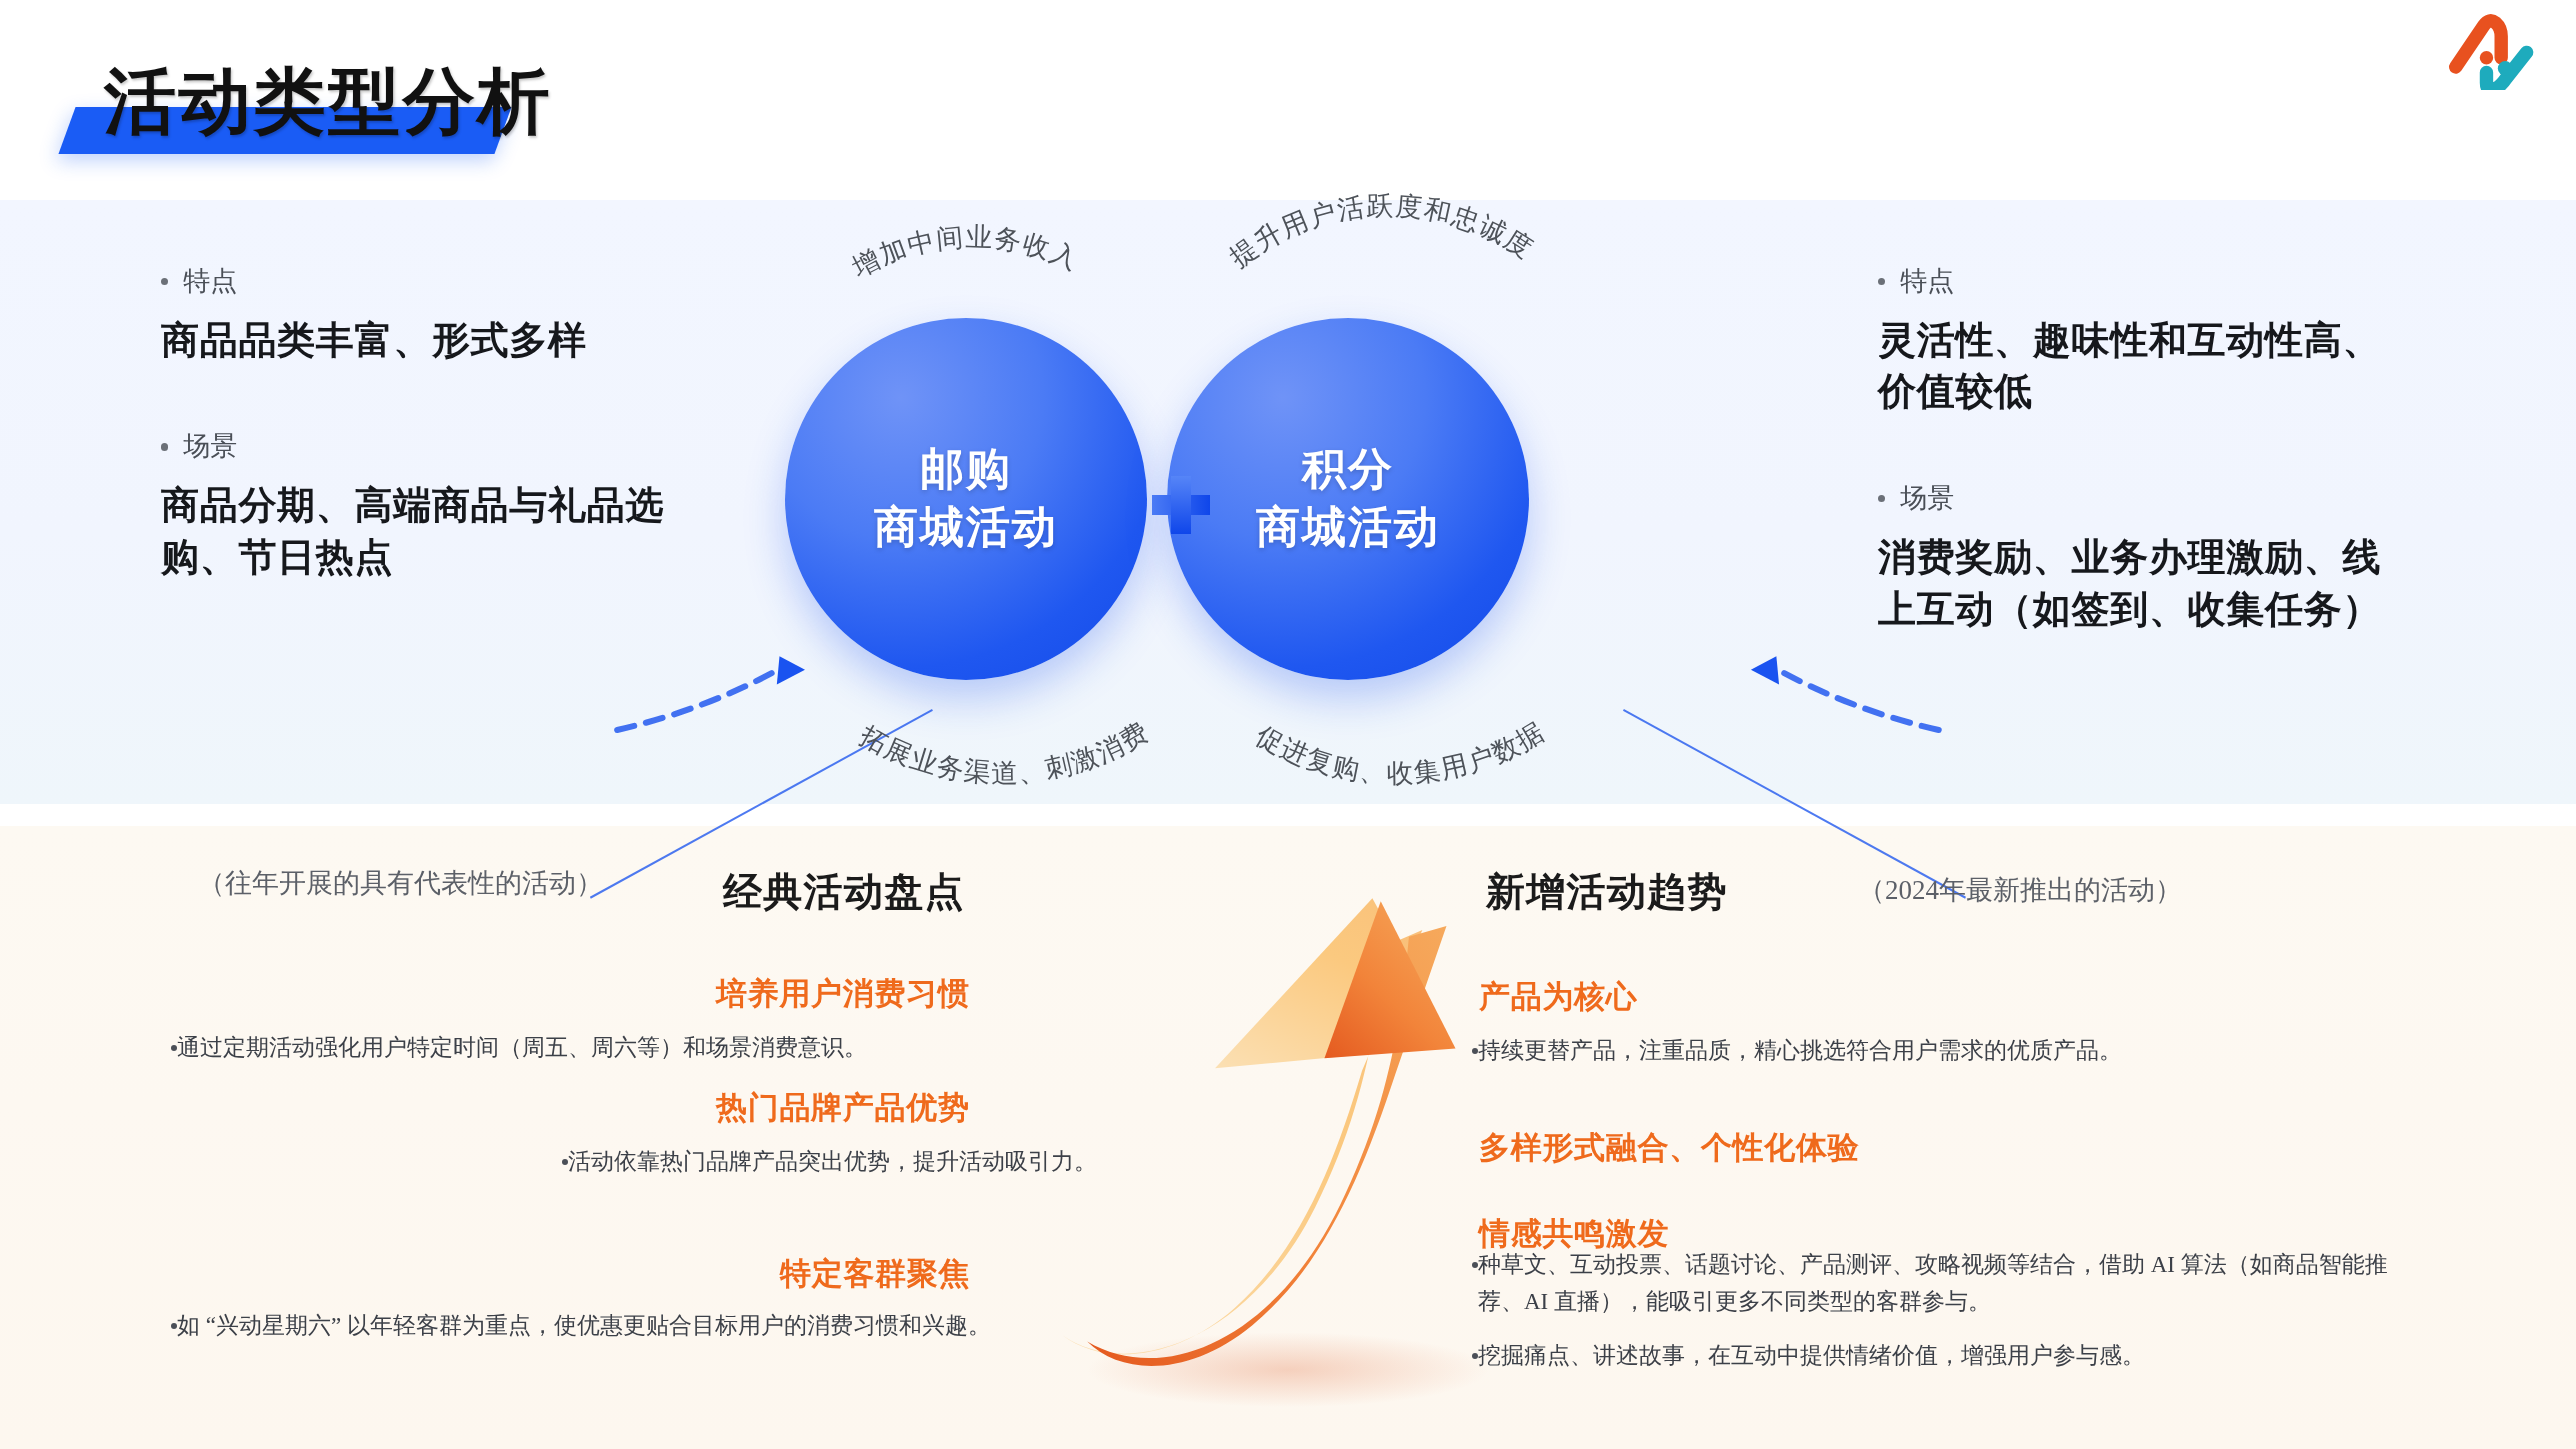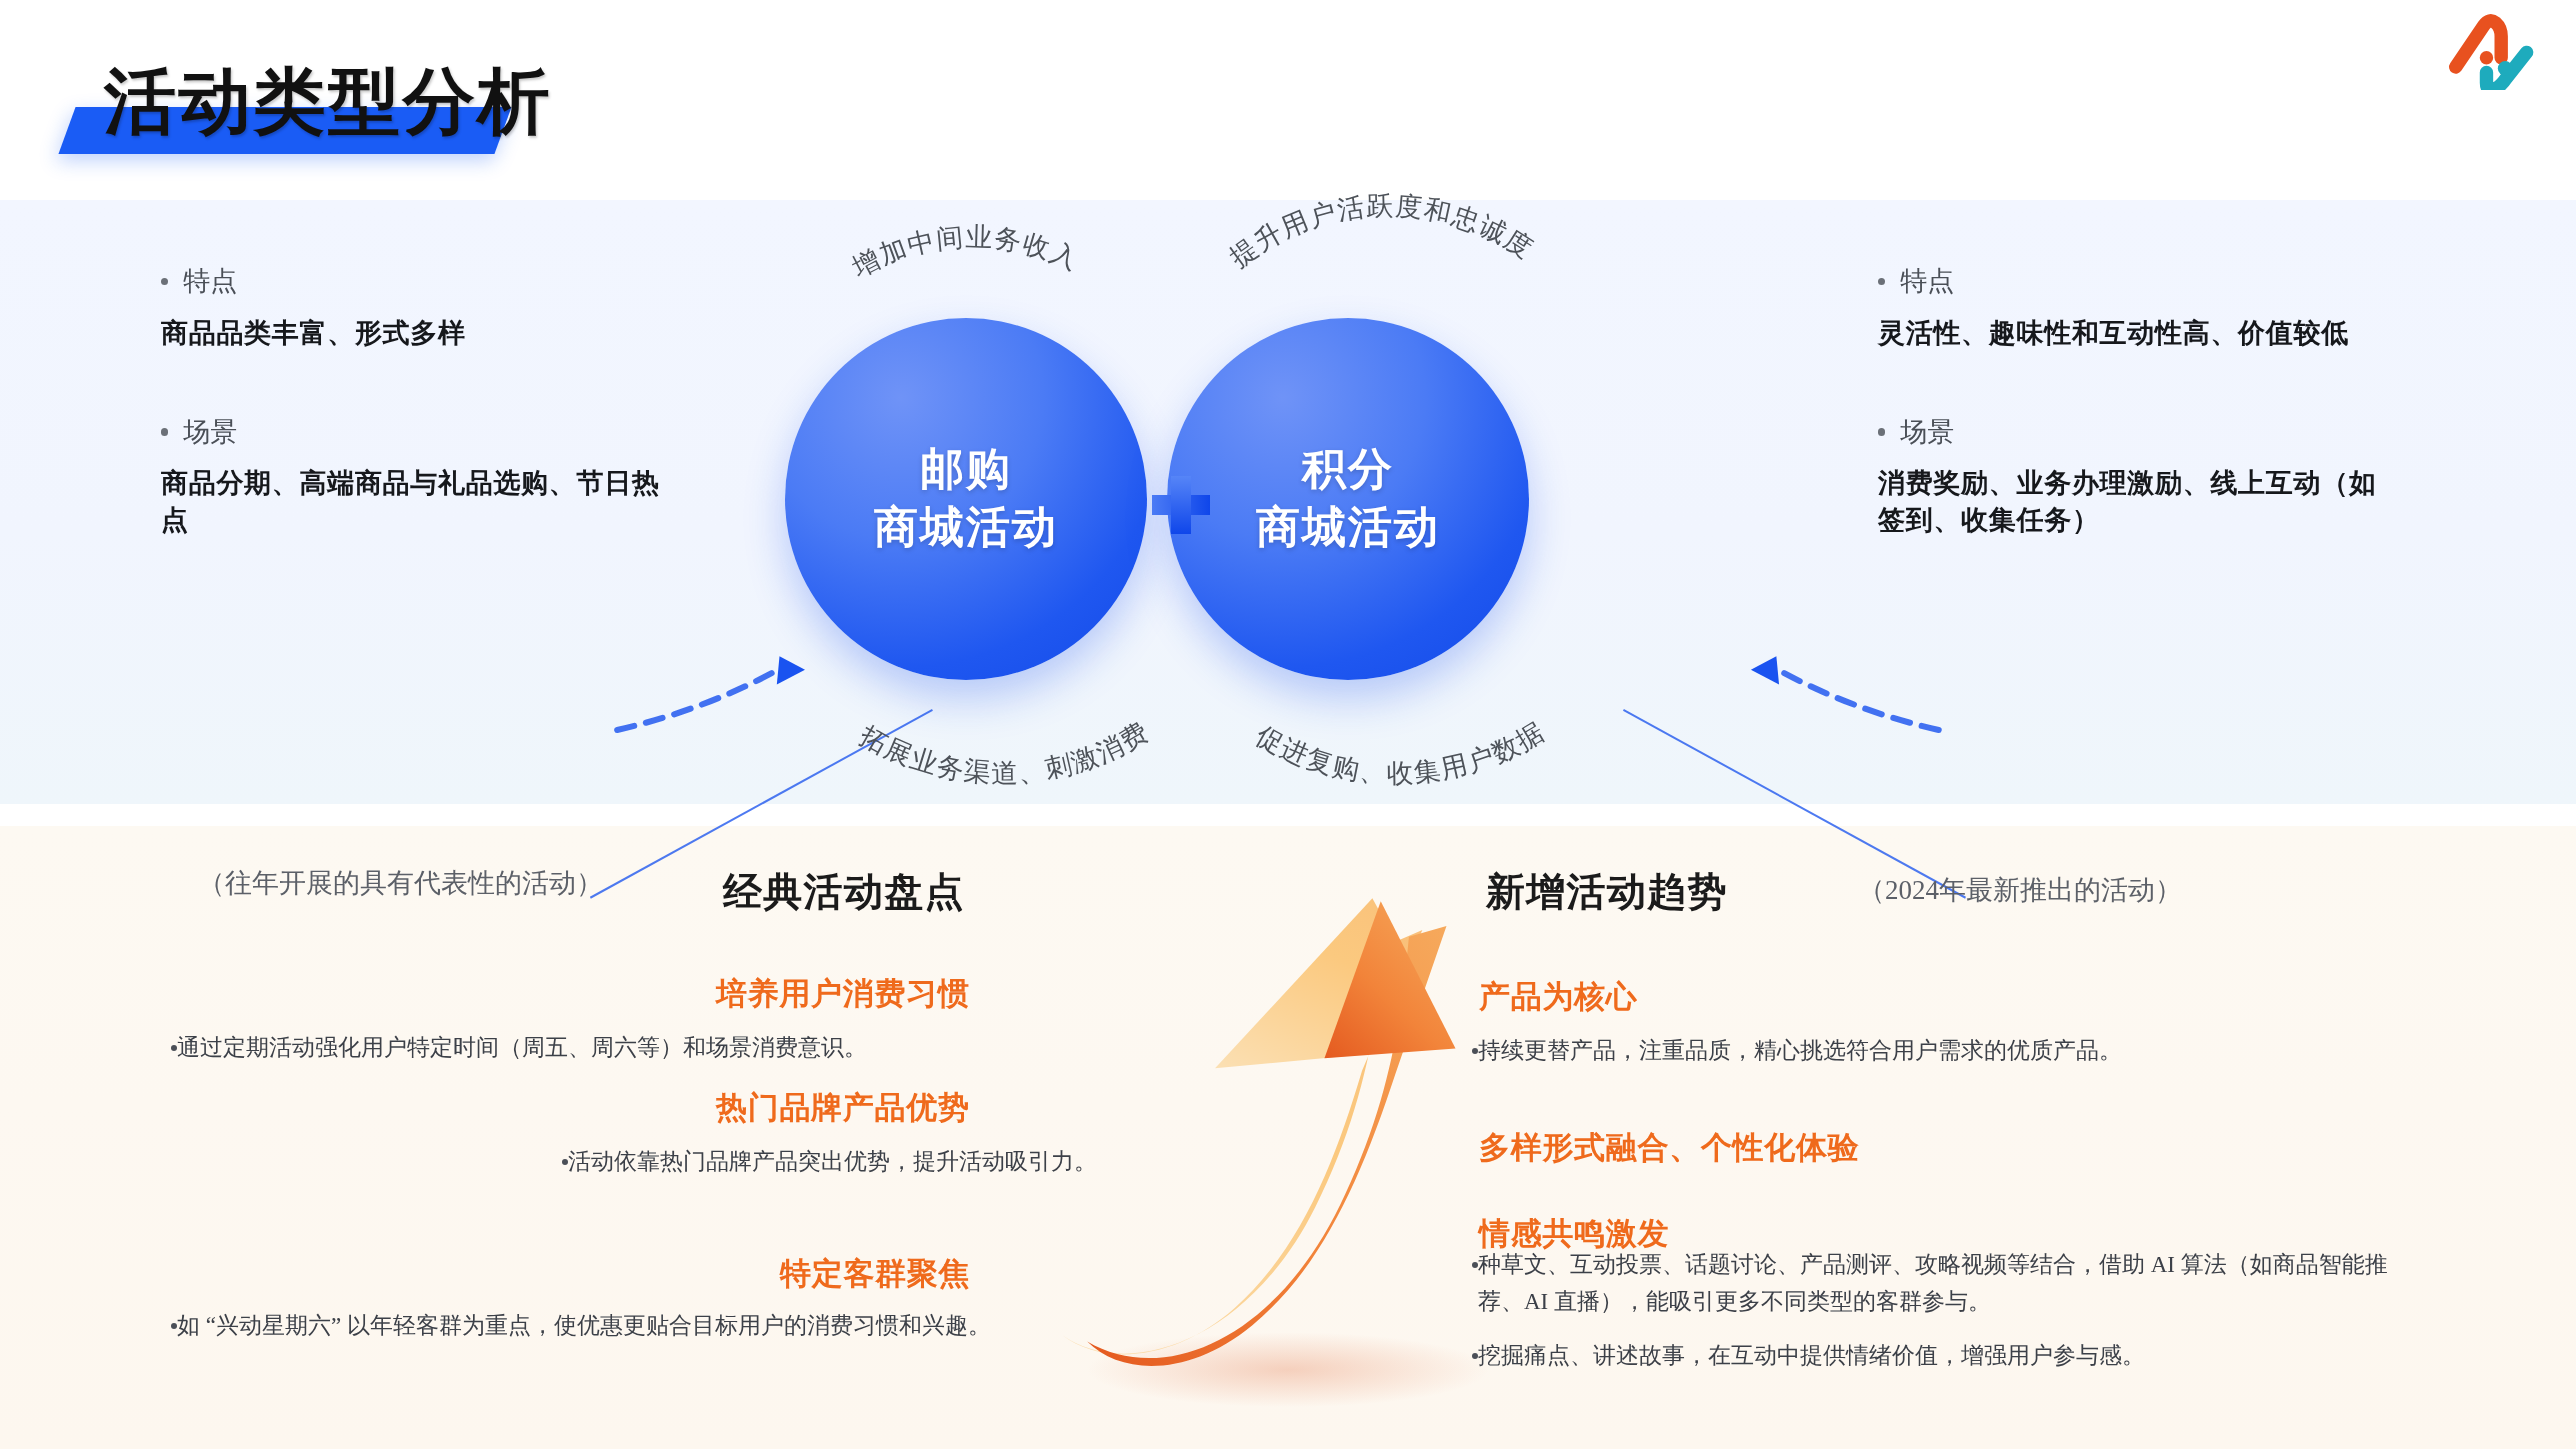--- a/index.html
+++ b/index.html
@@ -54,21 +54,21 @@
     font-size:27px; color:#4a4f57; font-weight:normal;
     line-height:1.2;
     font-family:"Liberation Serif", serif;
   }
   .kicker .dot{
     width:7.4px;height:7.4px;border-radius:50%;background:#6b7078;
     margin-top:12.7px; flex:0 0 auto;
   }
   .strong-line{
     margin-top:17.4px;
-    font-size:27px;
+    font-size:38px;
     font-weight:bold;
     color:#16181c;
     line-height:1.36;
     letter-spacing:0.7px;
     font-family:"Liberation Serif", serif;
   }
   .gap-block{ height:64px; }
 
   
   #diagram{ position:absolute; left:738px; top:221px; width:1073px; height:577px; }

